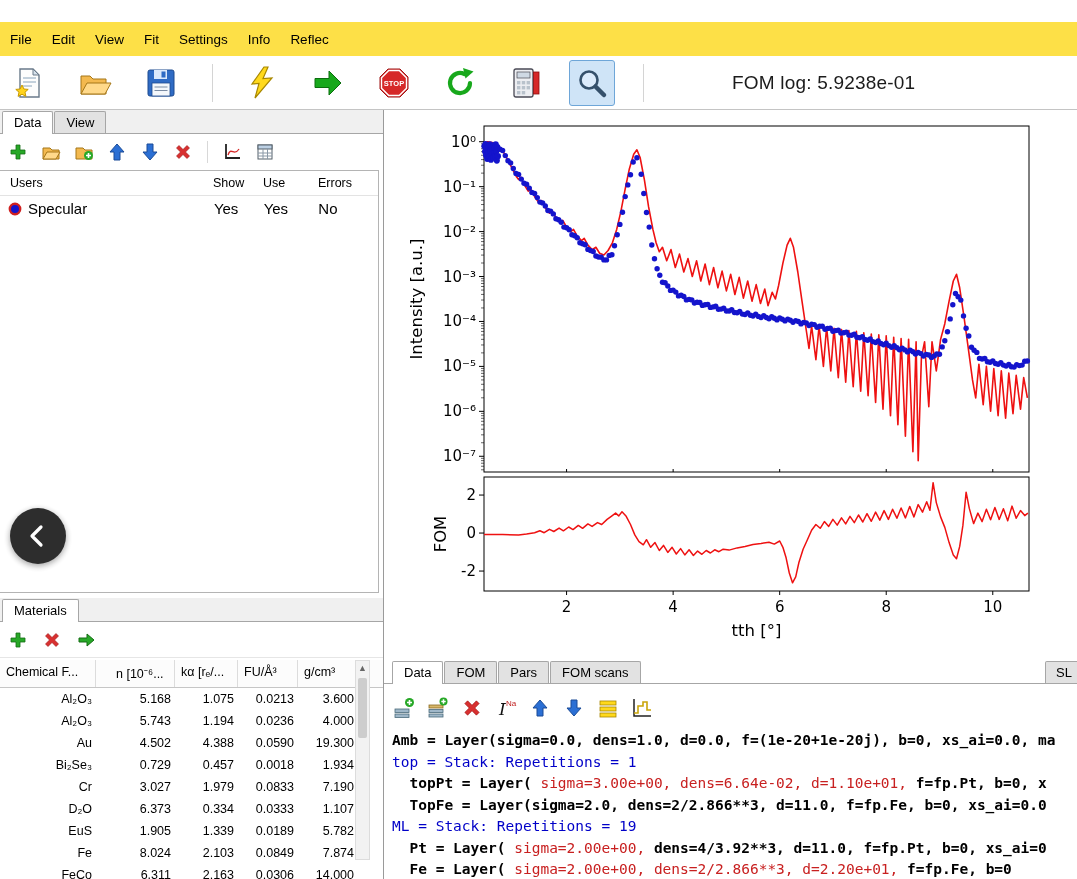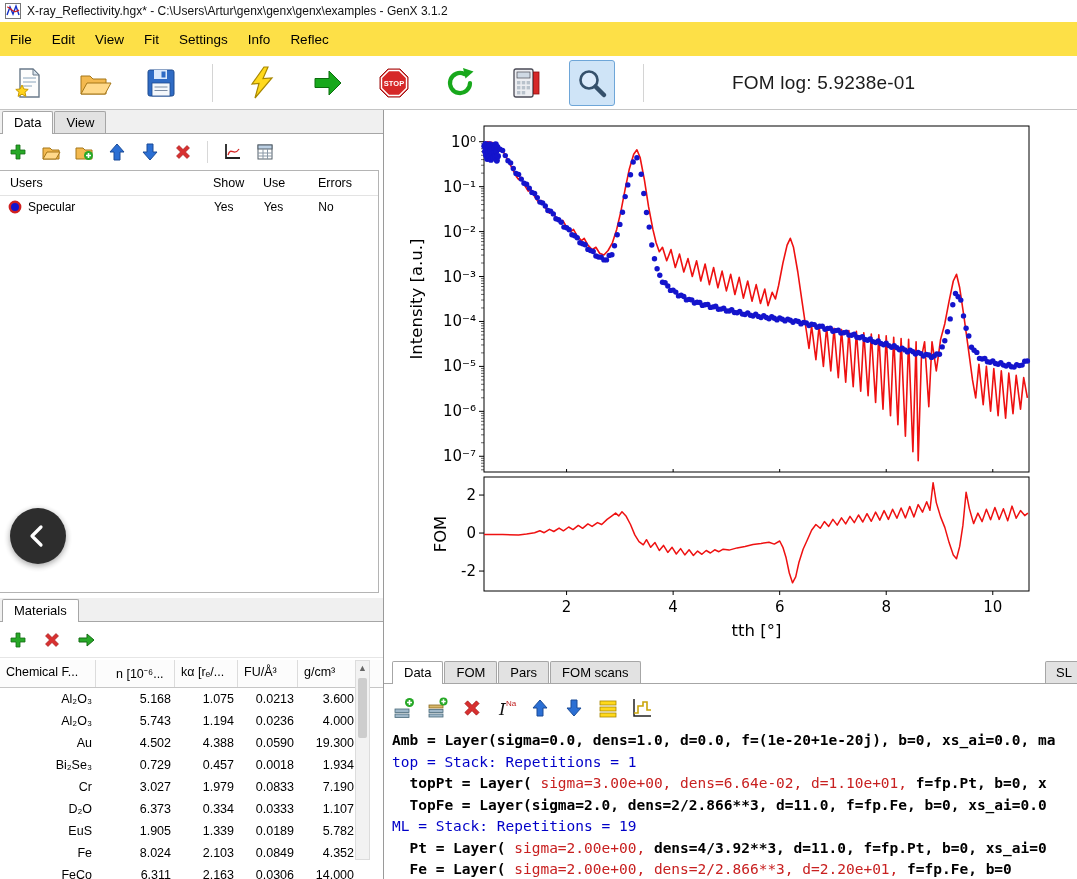--- a/index.html
+++ b/index.html
@@ -20,21 +20,21 @@
   .left-panel{position:absolute;left:0;top:110px;width:384px;height:769px;background:#fff;border-right:1px solid #9a9a9a;overflow:hidden;}
   .tabsrow{position:absolute;left:0;width:100%;height:24px;background:#f0f0f0;border-bottom:1px solid #a6a6a6;display:flex;align-items:flex-end;padding-left:2px;}
   .tab{font-size:13px;padding:3px 11px 3px;border:1px solid #a6a6a6;border-bottom:none;background:#e2e2e2;margin-right:1px;border-radius:2px 2px 0 0;position:relative;}
   .tab.active{background:#fff;top:1px;padding-bottom:4px;z-index:2;}
   .ltools{position:absolute;left:0;top:24px;width:100%;height:36px;background:#fff;display:flex;align-items:center;padding-left:6px;gap:9px;}
   .sbtn{border:none;background:transparent;width:24px;height:24px;display:flex;align-items:center;justify-content:center;}
   .vsep{width:1px;height:22px;background:#d8d8d8;margin:0 3px;}
   .data-area{position:absolute;left:0;top:60px;width:379px;height:423px;background:#fff;border:1px solid #b4b4b4;border-left:none;}
   .dhead{display:flex;font-size:12.5px;padding:5px 0;border-bottom:1px solid #e3e3e3;}
   .dc0{width:213px;padding-left:10px;} .dc1{width:50px;} .dc2{width:55px;} .dc3{width:60px;}
-  .drow{display:flex;font-size:12px;padding:4px 0;align-items:center;}
+  .drow{display:flex;font-size:15px;padding:4px 0;align-items:center;}
   .drow .name{display:flex;align-items:center;gap:6px;padding-left:8px;width:215px;}
 
   .materials-sec{position:absolute;left:0;top:488px;width:384px;}
   .mtools{position:absolute;left:0;top:24px;width:100%;height:36px;background:#fff;display:flex;align-items:center;padding-left:6px;gap:10px;border-bottom:1px solid #e6e6e6;}
   .mtable{position:absolute;left:0;top:62px;width:384px;font-size:12.5px;background:#fff;}
   .mhdr{display:flex;border-bottom:1px solid #c6c6c6;background:#fcfcfc;}
   .mhdr .mcell{border-right:1px solid #dcdcdc;padding:5px 4px 5px 6px;white-space:nowrap;overflow:hidden;}
   .mrow{display:flex;height:22px;align-items:center;text-align:right;}
   .mrow .mcell{padding:2px 4px 2px 6px;white-space:nowrap;overflow:hidden;}
   .c0{width:96px;} .c1{width:65px;margin-left:14px;} .c2{width:63px;} .c3{width:60px;} .c4{width:60px;}
@@ -51,28 +51,20 @@
   .code{position:absolute;left:8px;top:620px;width:100%;height:160px;font-family:"DejaVu Sans Mono",monospace;font-size:14.5px;line-height:21.5px;white-space:pre;color:#000;}
   .code .k{color:#000;font-weight:bold;} .code .b{color:#0000c8;} .code .r{color:#c82020;}
 
   .back-fab{position:absolute;left:10px;top:508px;width:56px;height:56px;border-radius:50%;background:#1e1e1e;opacity:0.93;border:none;display:flex;align-items:center;justify-content:center;z-index:60;box-shadow:0 2px 6px rgba(0,0,0,0.4);}
 </style>
 </head>
 <body>
 
 <div id="app">
 
-  <div class="titlebar">
-    <svg width="16" height="16" viewBox="0 0 16 16">
-      <rect x="0.5" y="0.5" width="15" height="15" fill="#fff" stroke="#777"></rect>
-      <path d="M2 12 L5 4 L8 11 L11 3 L14 12" stroke="#1430c8" stroke-width="1.4" fill="none"></path>
-      <path d="M2 4 C6 4 8 12 14 7" stroke="#d02020" stroke-width="1.2" fill="none"></path>
-    </svg>
-    <span>X-ray_Reflectivity.hgx* - C:\Users\Artur\genx\genx\genx\examples - GenX 3.1.2</span>
-  </div>
 
   <div class="menubar">
       <span class="mitem">File</span>
       <span class="mitem">Edit</span>
       <span class="mitem">View</span>
       <span class="mitem">Fit</span>
       <span class="mitem">Settings</span>
       <span class="mitem">Info</span>
       <span class="mitem">Reflec</span>
     </div>
@@ -310,21 +302,21 @@
               <span class="mcell c1">1.905</span>
               <span class="mcell c2">1.339</span>
               <span class="mcell c3">0.0189</span>
               <span class="mcell c4">5.782</span>
             </div>
             <div class="mrow">
               <span class="mcell c0">Fe</span>
               <span class="mcell c1">8.024</span>
               <span class="mcell c2">2.103</span>
               <span class="mcell c3">0.0849</span>
-              <span class="mcell c4">4.352</span>
+              <span class="mcell c4">7.874</span>
             </div>
             <div class="mrow">
               <span class="mcell c0">FeCo</span>
               <span class="mcell c1">6.311</span>
               <span class="mcell c2">2.163</span>
               <span class="mcell c3">0.0306</span>
               <span class="mcell c4">14.000</span>
             </div>
           </div>
       </div>

